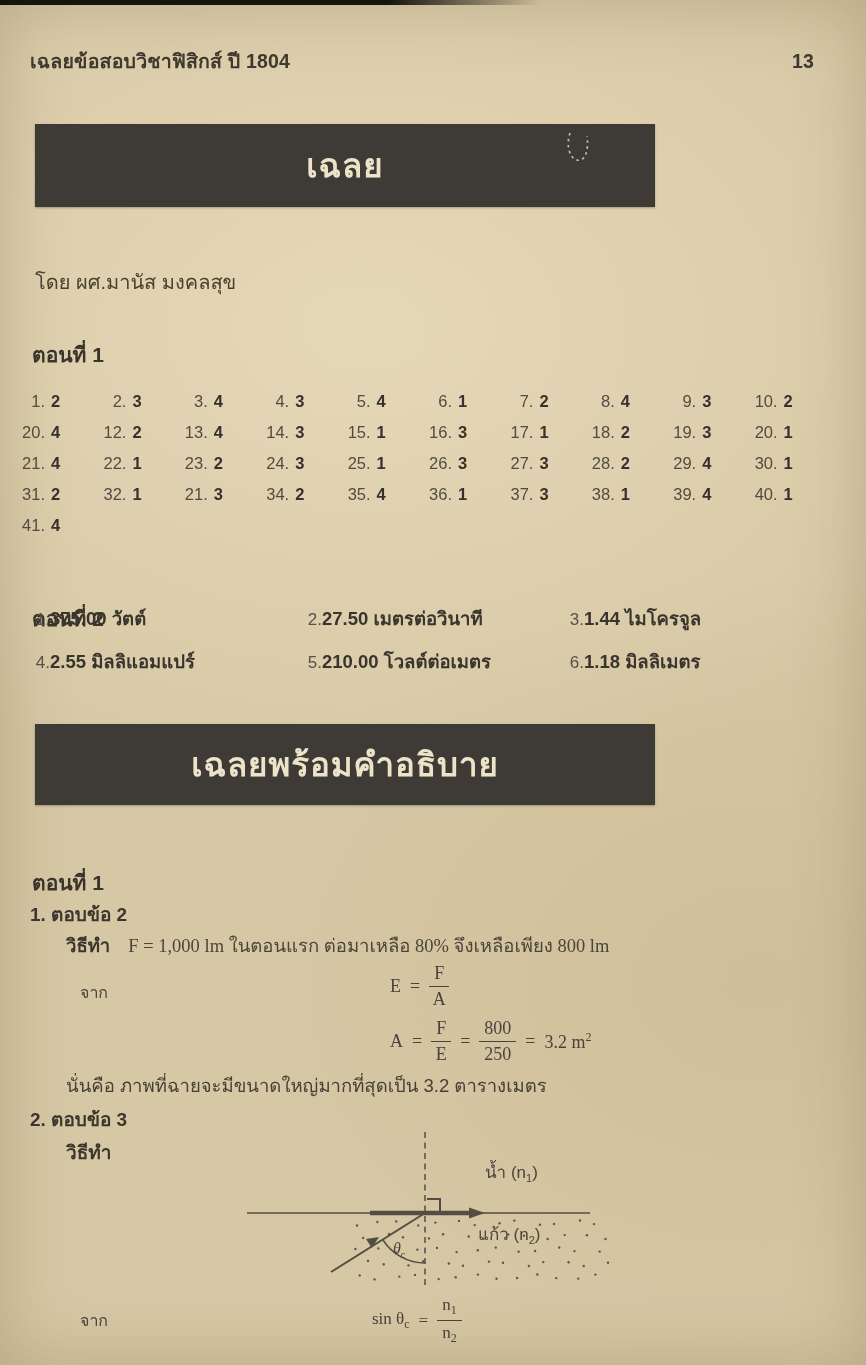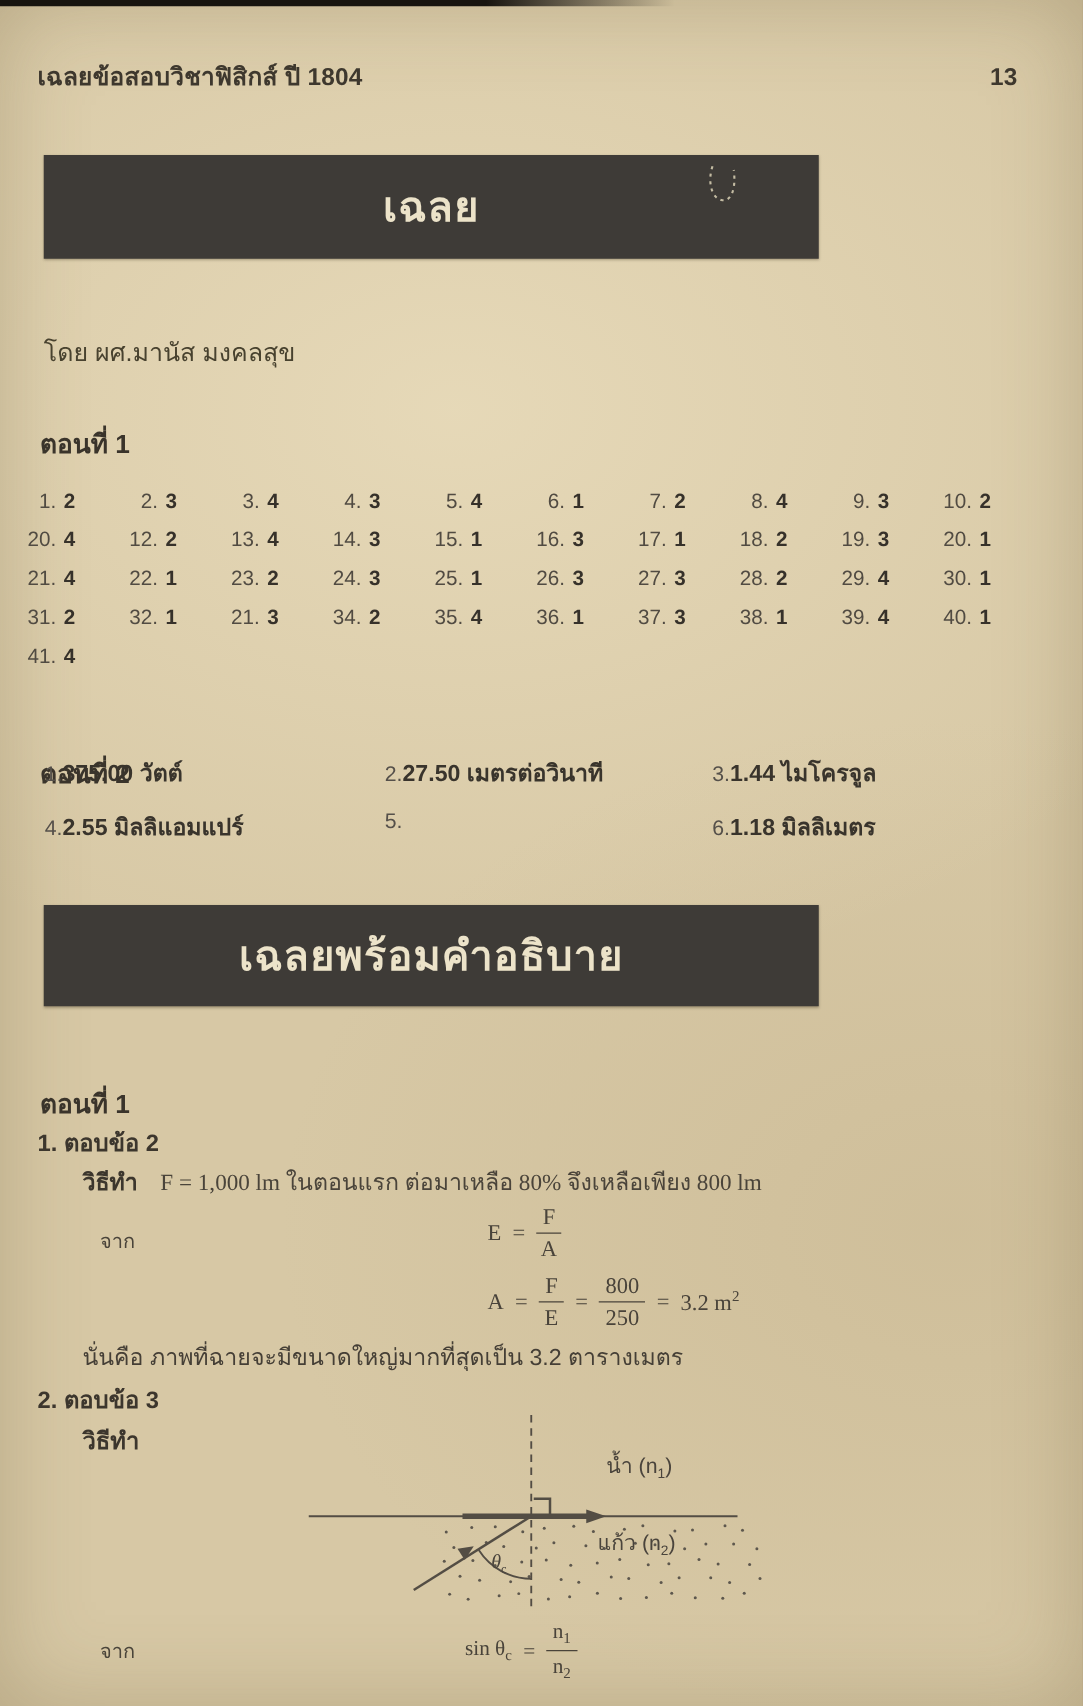--- a/index.html
+++ b/index.html
@@ -261,20 +261,21 @@
     <div class="p2cell">
         <span class="qno2">3.</span>
         <span class="p2val">1.44 ไมโครจูล</span>
       </div>
     <div class="p2cell">
         <span class="qno2">4.</span>
         <span class="p2val">2.55 มิลลิแอมแปร์</span>
       </div>
     <div class="p2cell">
         <span class="qno2">5.</span>
+        <span class="p2val">210.00 โวลต์ต่อเมตร</span>
       </div>
     <div class="p2cell">
         <span class="qno2">6.</span>
         <span class="p2val">1.18 มิลลิเมตร</span>
       </div>
   </div>
 
   <div class="banner banner2">
     <span class="banner-text">เฉลยพร้อมคำอธิบาย</span>
   </div>

